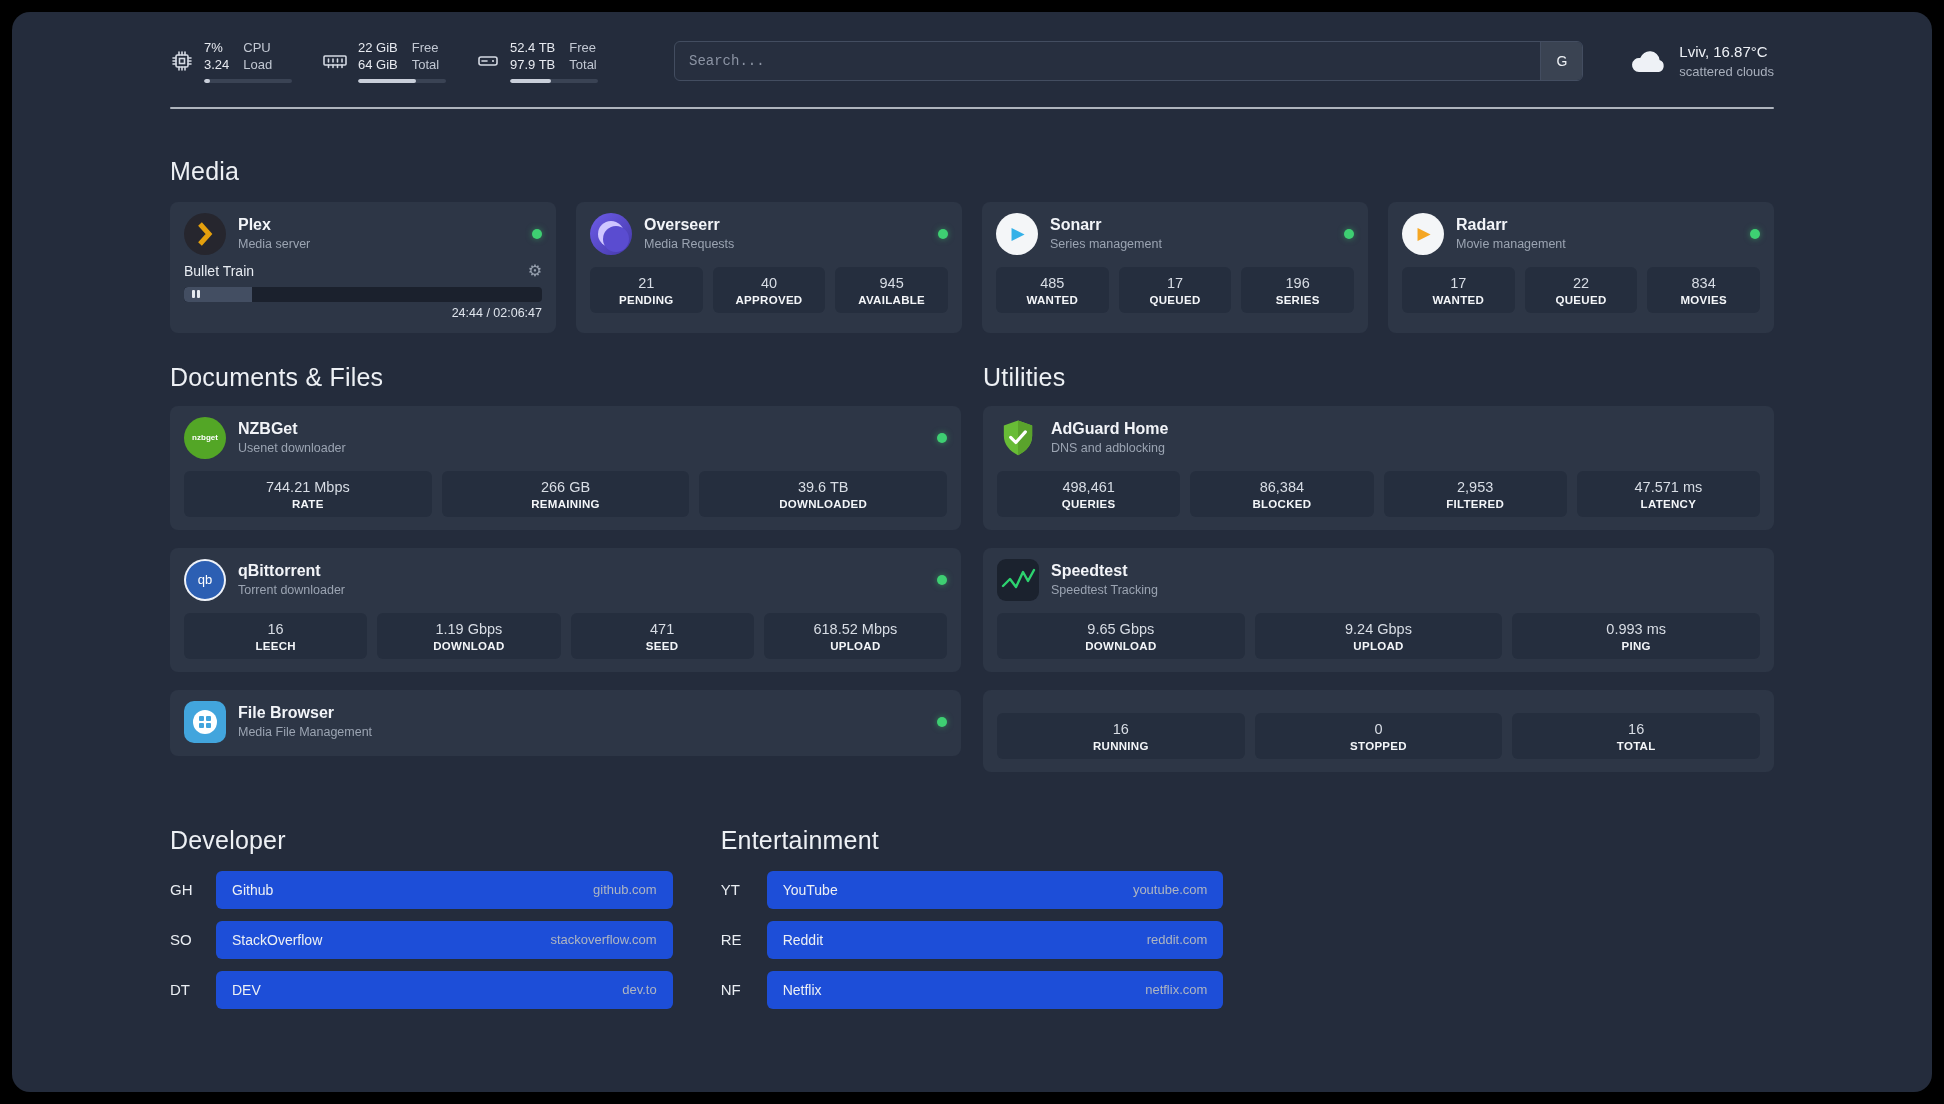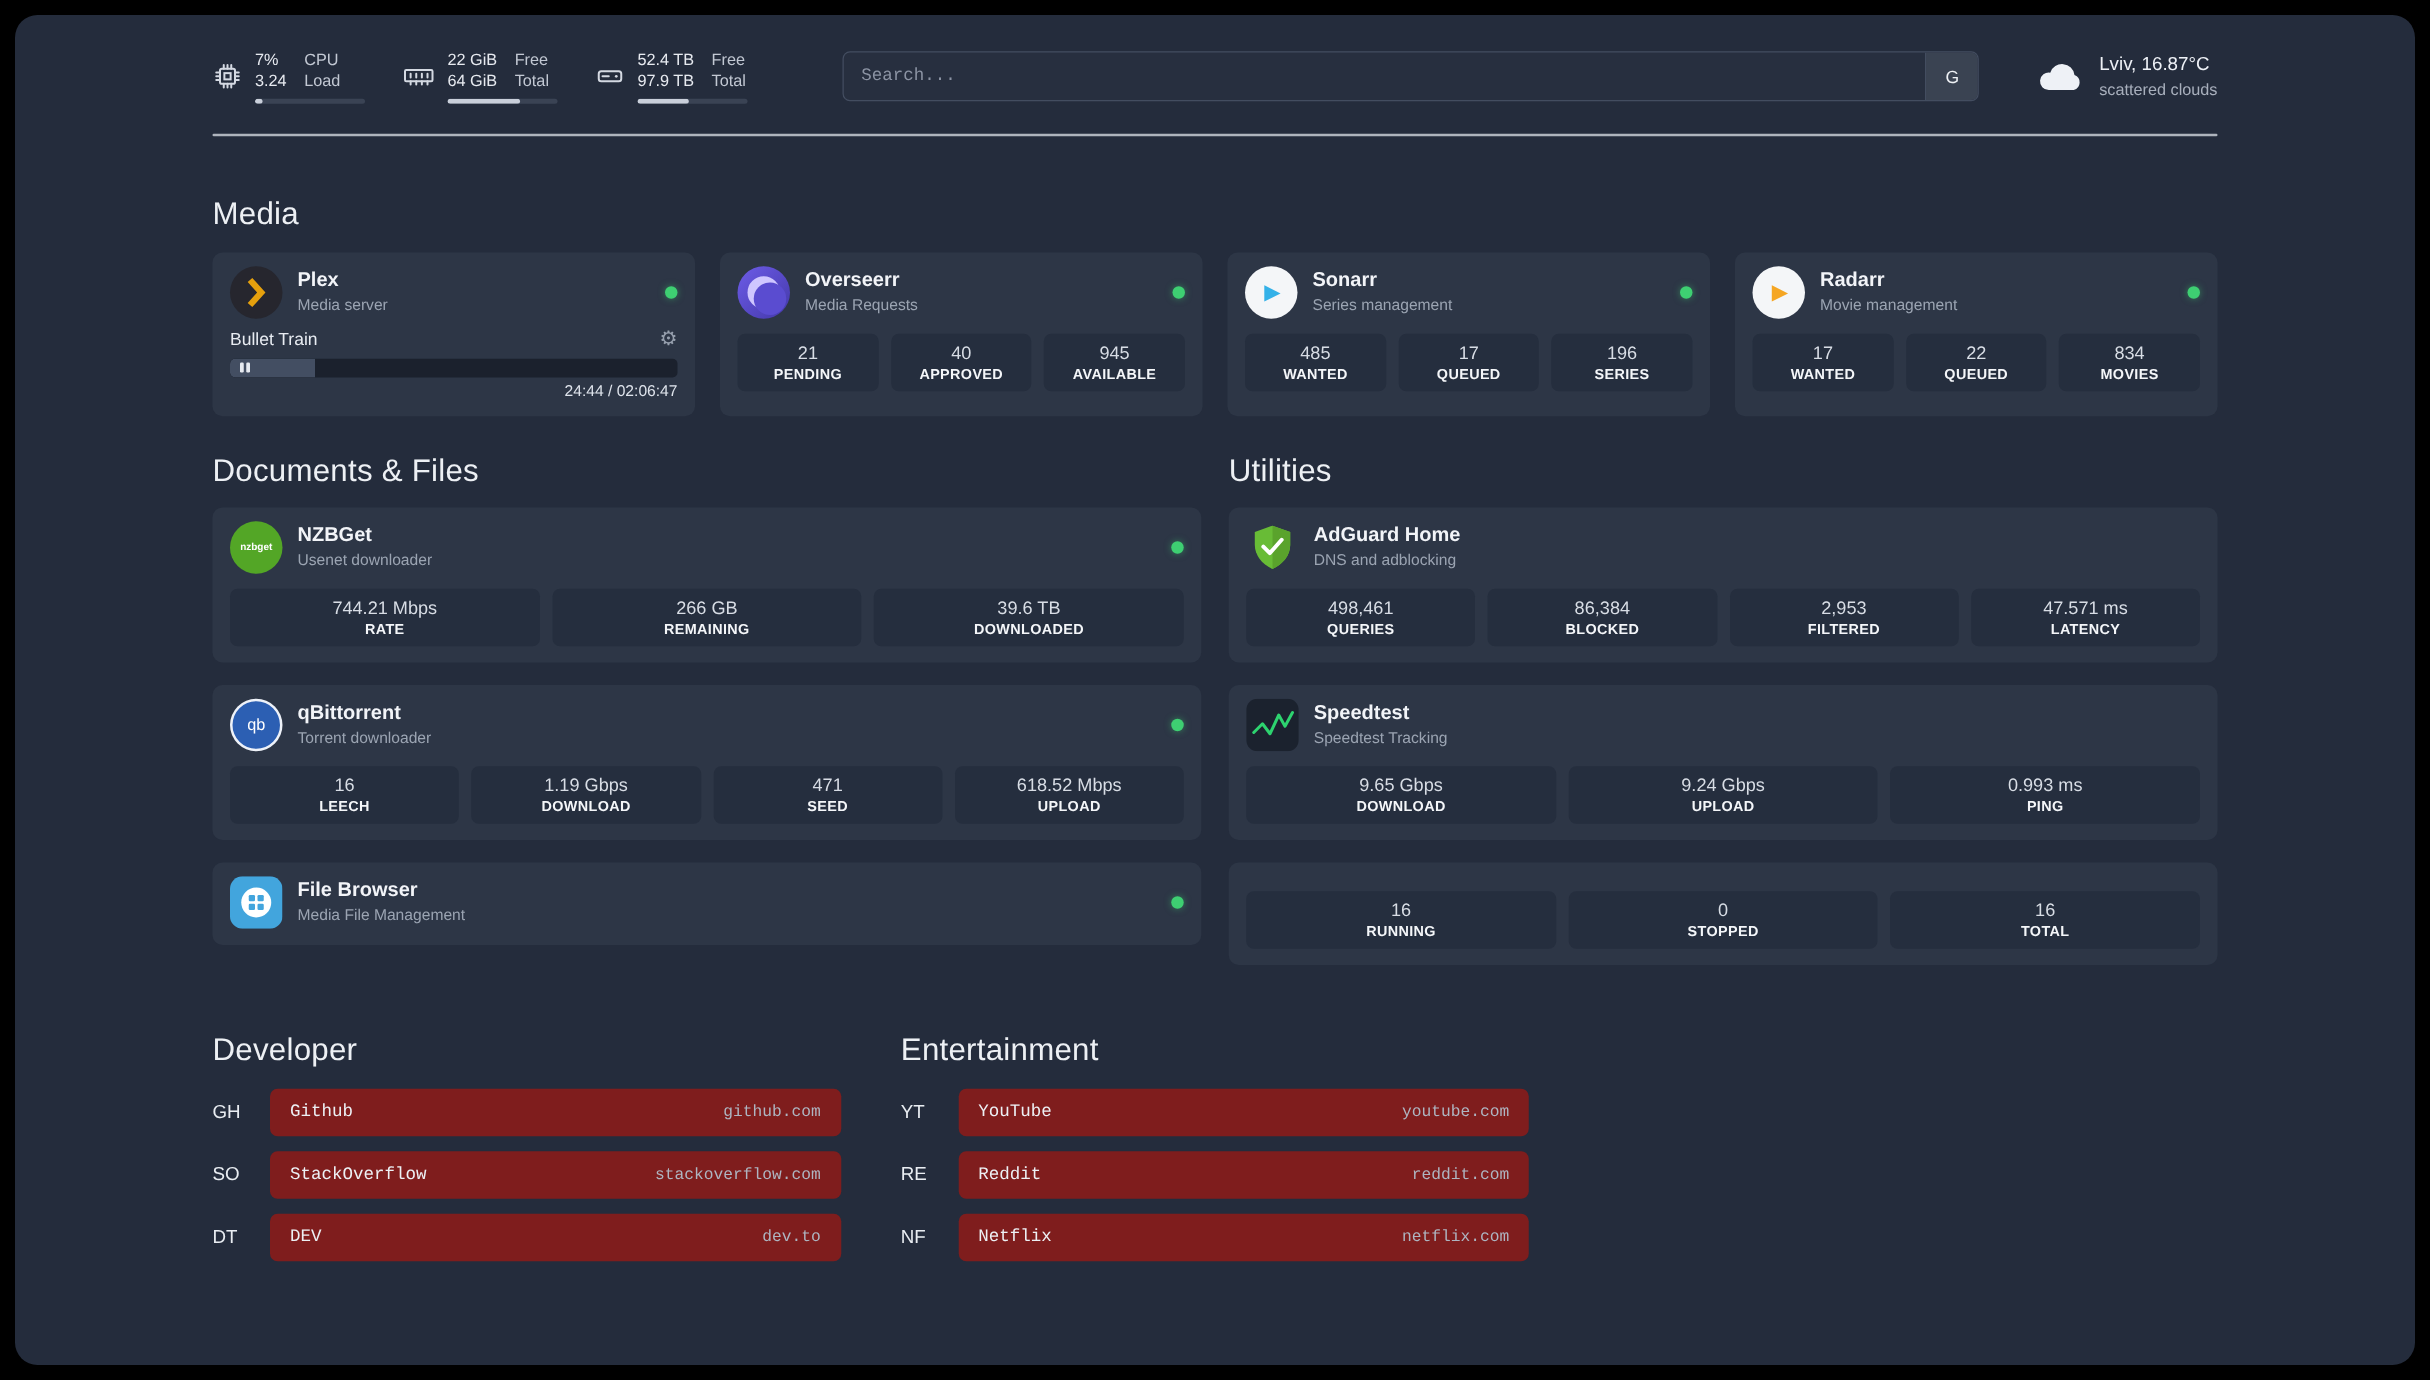--- a/index.html
+++ b/index.html
@@ -63,21 +63,21 @@
   .player-time { margin-top:4px; text-align:right; font-size:12.5px; color:#dfe4ec; }
 
   .mid-grid { display:grid; grid-template-columns:1fr 1fr; gap:22px; margin-top:30px; align-items:start; }
   .col-stack { display:flex; flex-direction:column; gap:18px; margin-top:14px; }
 
   
   .links-grid { display:grid; grid-template-columns:repeat(3,1fr); gap:48px; margin-top:54px; align-items:start; }
   .bm-rows { margin-top:16px; display:flex; flex-direction:column; gap:12px; }
   .bm-row { display:flex; align-items:center; }
   .bm-abbr { width:46px; font-size:15px; color:#e9edf2; }
-  .bm-pill { flex:1; height:38px; background:#7f1d1d; border-radius:6px; display:flex; align-items:center; padding:0 16px; cursor:pointer;font-family:Liberation Mono, monospace; }
+  .bm-pill { flex:1; height:38px; background:#1d4ed8; border-radius:6px; display:flex; align-items:center; padding:0 16px; cursor:pointer; }
   .bm-name { font-size:14px; color:#edf0f4; }
   .bm-domain { margin-left:auto; font-size:13px; color:#aeb5c1; }
 
   
   .plex-icon { background:#26262e; }
   .ov-icon { background:linear-gradient(135deg,#6d5ce8,#4338a8); overflow:hidden; }
   .ov-moon { position:absolute; width:26px; height:26px; border-radius:50%; background:#cfc6ff; left:8px; top:8px; }
   .ov-moon::after { content:""; position:absolute; width:26px; height:26px; border-radius:50%; background:#5a4cd0; left:5px; top:5px; }
   .sonarr-icon { background:#f4f6f8; color:#33b1e8; font-size:17px; }
   .radarr-icon { background:#f4f6f8; color:#f5a623; font-size:17px; }

